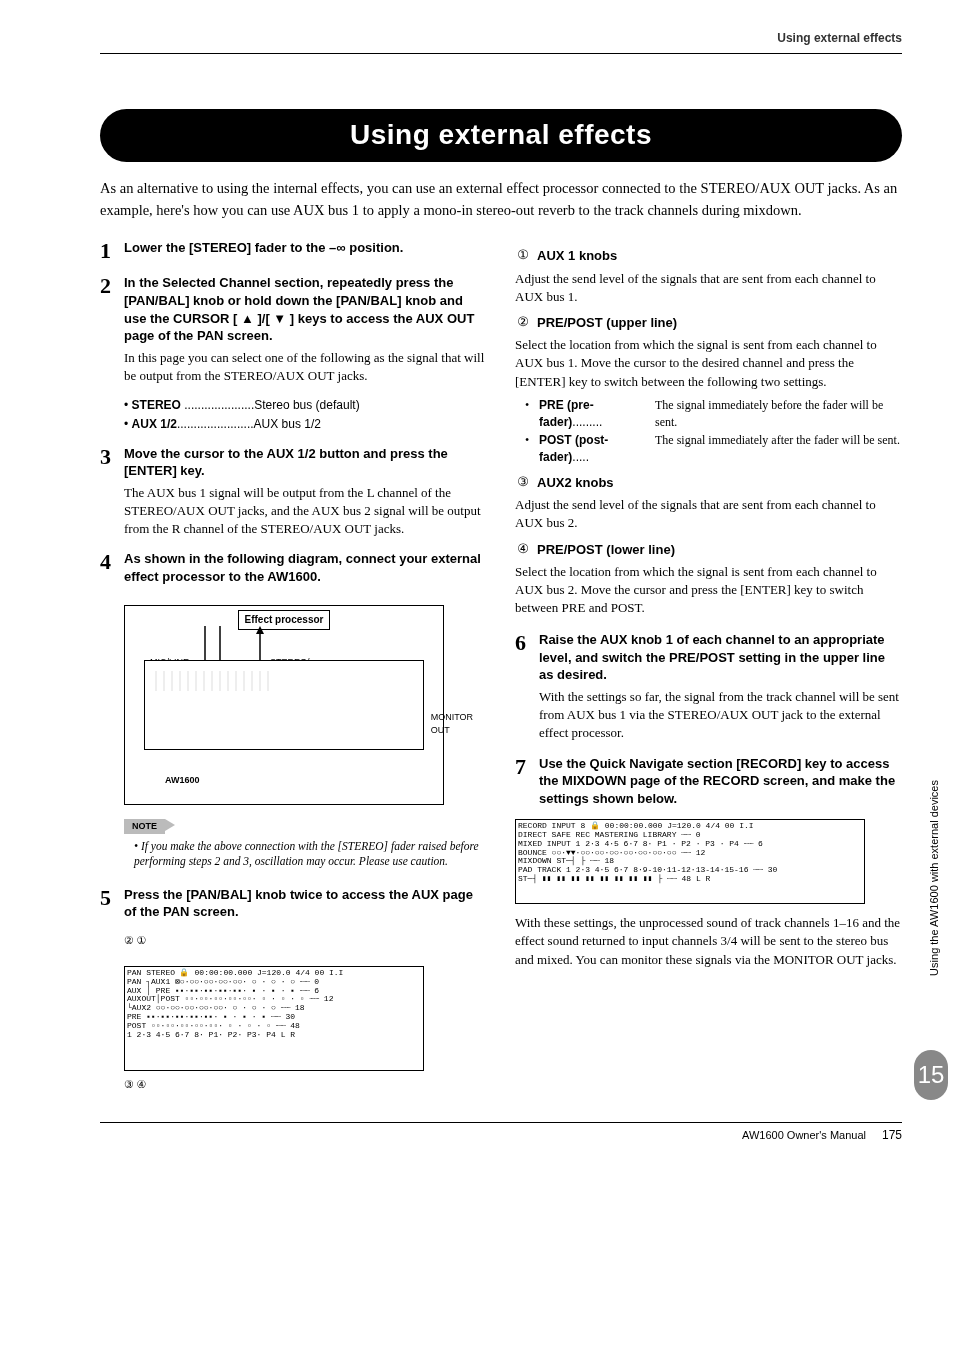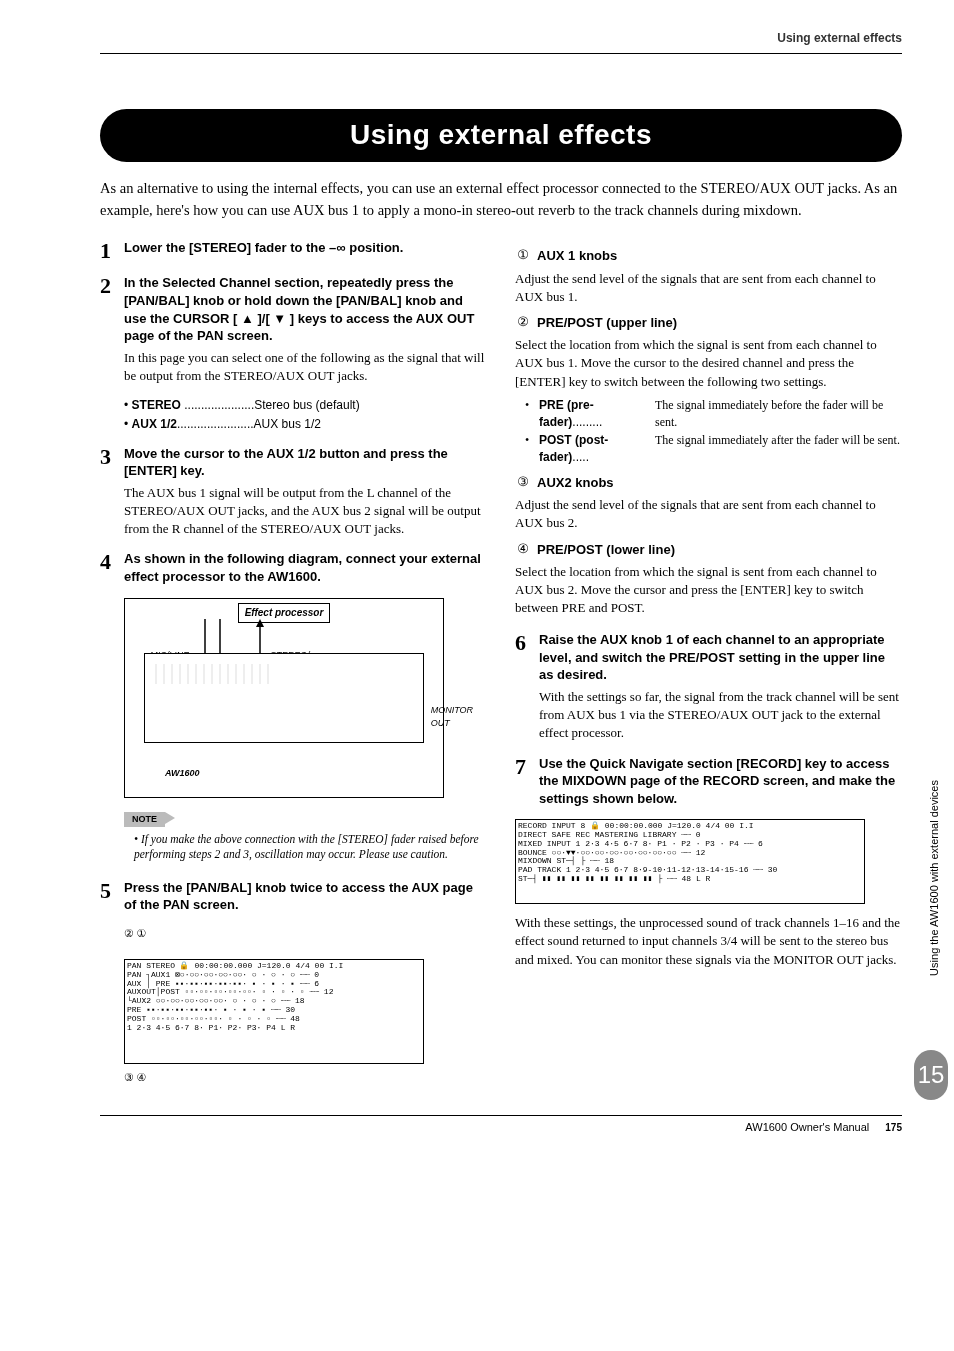--- a/index.html
+++ b/index.html
@@ -143,22 +143,21 @@
     font-style: italic;
     font-size: 11.5px;
     margin-left: 34px;
     margin-right: 8px;
     margin-top: 4px;
     margin-bottom: 16px;
     line-height: 1.35;
   }
   .note-text::before { content: "• "; }
   .figure {
-    margin: 13px 0 8px 24px;
-    font-style: italic;
+    margin: 20px 0 8px 24px;
   }
   .figure-box {
     border: 1px solid #000;
     width: 320px;
     height: 200px;
     position: relative;
     background: #fff;
     display: flex;
     flex-direction: column;
     align-items: center;
@@ -248,22 +247,22 @@
     margin-top: 30px;
     display: flex;
     justify-content: flex-end;
     align-items: baseline;
     gap: 16px;
     padding-top: 4px;
     font-family: Arial, Helvetica, sans-serif;
     font-size: 11px;
   }
   .footer .pg {
-    font-weight: bold;
-    font-size: 10px;
+    font-weight: normal;
+    font-size: 12px;
   }
 </style>
 </head>
 <body>
 
 <div class="page">
   <div class="header-topic">Using external effects</div>
   <div class="header-rule"></div>
 
   <div class="title-bar">Using external effects</div>

